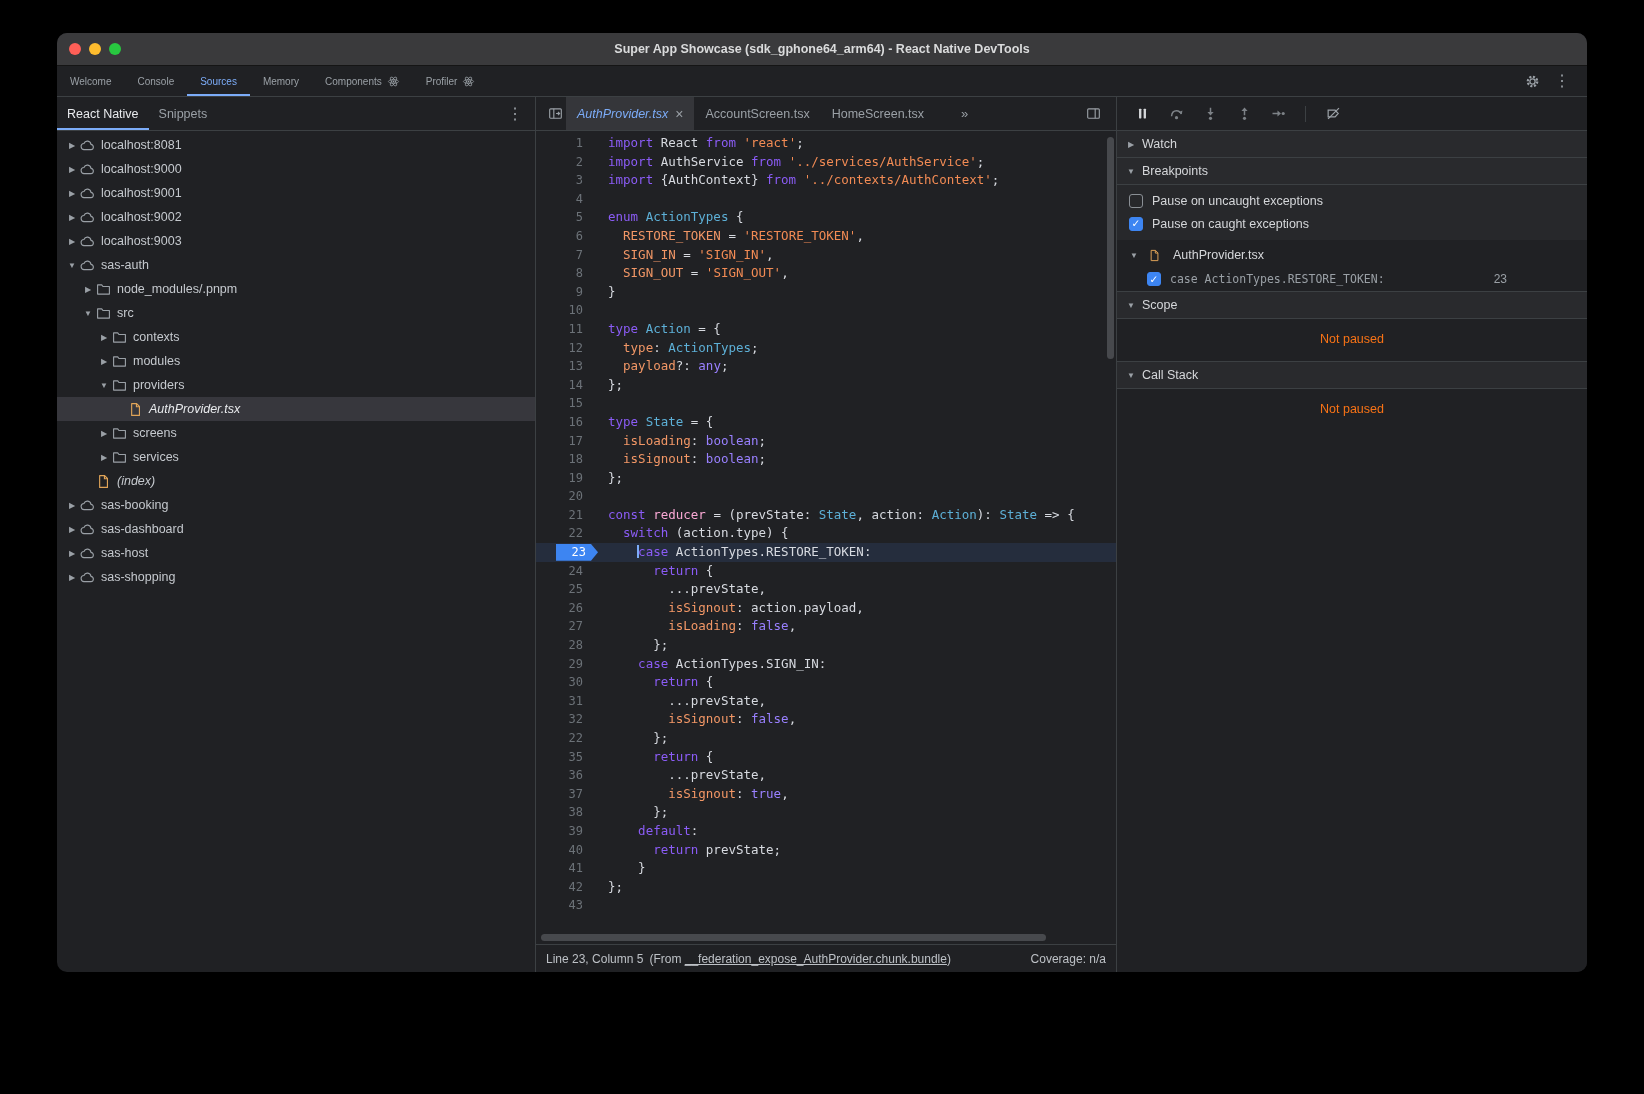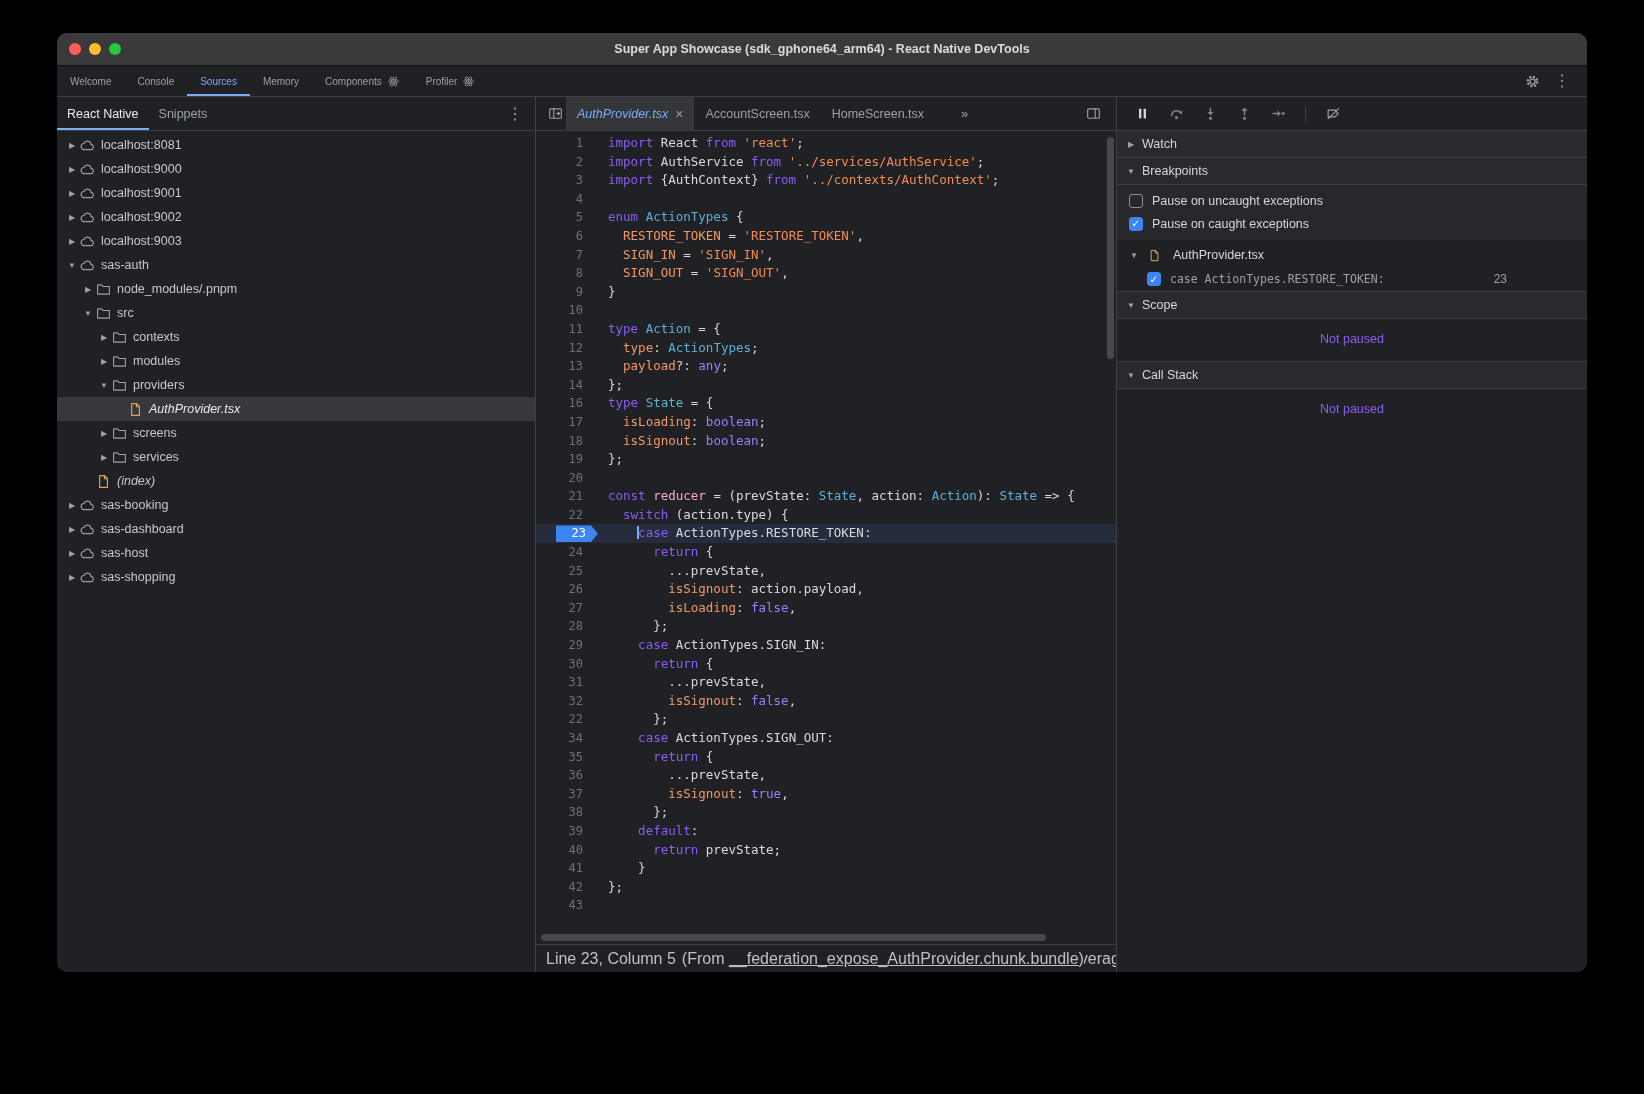--- a/index.html
+++ b/index.html
@@ -54,21 +54,21 @@
   .gutter{width:60px;flex:none;box-sizing:border-box;text-align:right;padding-right:13px;color:#6c7278;font-size:12px;position:relative;}
   .bp-badge{position:absolute;right:-2px;top:1px;height:16.6px;width:42px;background:var(--bp-blue,#3d85f2);color:#fff;
             clip-path:polygon(0 0,calc(100% - 7px) 0,100% 50%,calc(100% - 7px) 100%,0 100%);
             text-align:right;padding-right:12px;box-sizing:border-box;line-height:16.6px;font-size:12px;}
   .code-text{white-space:pre;padding-left:12px;color:#d7dae0;}
   .caret{display:inline-block;width:2px;height:13px;background:var(--accent,#7cacf8);vertical-align:-2px;margin:0 -1px;}
   .tk-kw{color:#8b5cf6;} .tk-str{color:#f28b54;} .tk-type{color:#5db0d7;}
   .tk-prop{color:#f29766;} .tk-atom{color:#9980ff;} .tk-def{color:#f9a8d4;} .tk-pl{color:#d7dae0;}
   .vscroll{position:absolute;right:2px;top:6px;width:7px;height:222px;border-radius:4px;background:#47494d;}
   .hscroll{position:absolute;left:5px;bottom:3px;height:7px;width:505px;border-radius:4px;background:#47494d;}
-  .statusbar{height:27px;flex:none;border-top:1px solid #3c4043;display:flex;align-items:center;padding:0 10px;font-size:16px;color:#bdc1c6;white-space:nowrap;overflow:hidden;}
+  .statusbar{height:27px;flex:none;border-top:1px solid #3c4043;display:flex;align-items:center;padding:0 10px;font-size:12px;color:#bdc1c6;white-space:nowrap;overflow:hidden;}
   .statusbar .from{margin-left:6px;}
   .bundle-link{text-decoration:underline;color:#bdc1c6;cursor:pointer;}
   .coverage-box{margin-left:auto;width:76px;position:relative;overflow:hidden;align-self:stretch;flex:none;}
   .coverage{position:absolute;right:0;top:50%;transform:translateY(-50%);white-space:nowrap;}
   
   .debugger{width:470px;flex:none;display:flex;flex-direction:column;background:#202124;box-sizing:border-box;}
   .dbg-toolbar{height:33px;flex:none;display:flex;align-items:center;gap:12px;padding-left:14px;border-bottom:1px solid #3c4043;}
   .dbg-btn{width:22px;height:22px;display:inline-flex;align-items:center;justify-content:center;}
   .dbg-btn svg{width:15px;height:15px;}
   .dbg-btn.enabled{color:#d5d7da;} .dbg-btn.disabled{color:#7d8287;} .dbg-btn.normal{color:#9aa0a6;}
@@ -77,21 +77,21 @@
   .section-header.bt{border-top:1px solid #3c4043;}
   .section-header .tri{width:12px;font-size:8px;color:#9aa0a6;text-align:center;}
   .pause-rows{padding:4px 0 5px;background:#27282b;}
   .chk-row{display:flex;align-items:center;gap:9px;height:23px;padding-left:12px;font-size:12.5px;color:#d5d7da;}
   .checkbox{width:14px;height:14px;flex:none;box-sizing:border-box;border-radius:3px;border:1.5px solid #8a8f95;display:inline-flex;align-items:center;justify-content:center;background:transparent;color:#fff;font-size:10.5px;line-height:1;}
   .checkbox.checked{background:var(--chk-blue,#3d85f2);border-color:var(--chk-blue,#3d85f2);}
   .bp-group-header{display:flex;align-items:center;gap:5px;height:24px;padding-left:10px;font-size:12.5px;color:#d5d7da;margin-top:3px;}
   .bp-entry{display:flex;align-items:center;gap:9px;height:24px;padding-left:30px;}
   .bp-code{font-family:"DejaVu Sans Mono",monospace;font-size:11.5px;color:#9aa0a6;}
   .bp-line{margin-left:auto;margin-right:80px;font-size:12px;color:#9aa0a6;}
-  .empty-msg{padding:13px 0 15px;text-align:center;font-size:12.5px;color:#8b5cf6;}
+  .empty-msg{padding:13px 0 15px;text-align:center;font-size:12.5px;color:#f97316;}
 </style>
 </head>
 <body>
 
 <div class="stage">
   <div class="window">
 
     <div class="titlebar">
       <div class="traffic">
         <span class="tl red"></span>
@@ -419,20 +419,24 @@
               </div>
               <div class="code-row">
                 <div class="gutter">13</div>
                 <div class="code-text"><span class="tk-pl">  </span><span class="tk-prop">payload</span><span class="tk-pl">?: </span><span class="tk-atom">any</span><span class="tk-pl">;</span></div>
               </div>
               <div class="code-row">
                 <div class="gutter">14</div>
                 <div class="code-text"><span class="tk-pl">};</span></div>
               </div>
               <div class="code-row">
+                <div class="gutter">15</div>
+                <div class="code-text"></div>
+              </div>
+              <div class="code-row">
                 <div class="gutter">16</div>
                 <div class="code-text"><span class="tk-kw">type</span><span class="tk-pl"> </span><span class="tk-type">State</span><span class="tk-pl"> = {</span></div>
               </div>
               <div class="code-row">
                 <div class="gutter">17</div>
                 <div class="code-text"><span class="tk-pl">  </span><span class="tk-prop">isLoading</span><span class="tk-pl">: </span><span class="tk-atom">boolean</span><span class="tk-pl">;</span></div>
               </div>
               <div class="code-row">
                 <div class="gutter">18</div>
                 <div class="code-text"><span class="tk-pl">  </span><span class="tk-prop">isSignout</span><span class="tk-pl">: </span><span class="tk-atom">boolean</span><span class="tk-pl">;</span></div>
@@ -493,24 +497,20 @@
               </div>
               <div class="code-row">
                 <div class="gutter">32</div>
                 <div class="code-text"><span class="tk-pl">        </span><span class="tk-prop">isSignout</span><span class="tk-pl">: </span><span class="tk-atom">false</span><span class="tk-pl">,</span></div>
               </div>
               <div class="code-row">
                 <div class="gutter">22</div>
                 <div class="code-text"><span class="tk-pl">      };</span></div>
               </div>
               <div class="code-row">
-                <div class="gutter">34</div>
-                <div class="code-text"><span class="tk-pl">    </span><span class="tk-kw">case</span><span class="tk-pl"> ActionTypes.SIGN_OUT:</span></div>
-              </div>
-              <div class="code-row">
                 <div class="gutter">35</div>
                 <div class="code-text"><span class="tk-pl">      </span><span class="tk-kw">return</span><span class="tk-pl"> {</span></div>
               </div>
               <div class="code-row">
                 <div class="gutter">36</div>
                 <div class="code-text"><span class="tk-pl">        ...prevState,</span></div>
               </div>
               <div class="code-row">
                 <div class="gutter">37</div>
                 <div class="code-text"><span class="tk-pl">        </span><span class="tk-prop">isSignout</span><span class="tk-pl">: </span><span class="tk-atom">true</span><span class="tk-pl">,</span></div>

